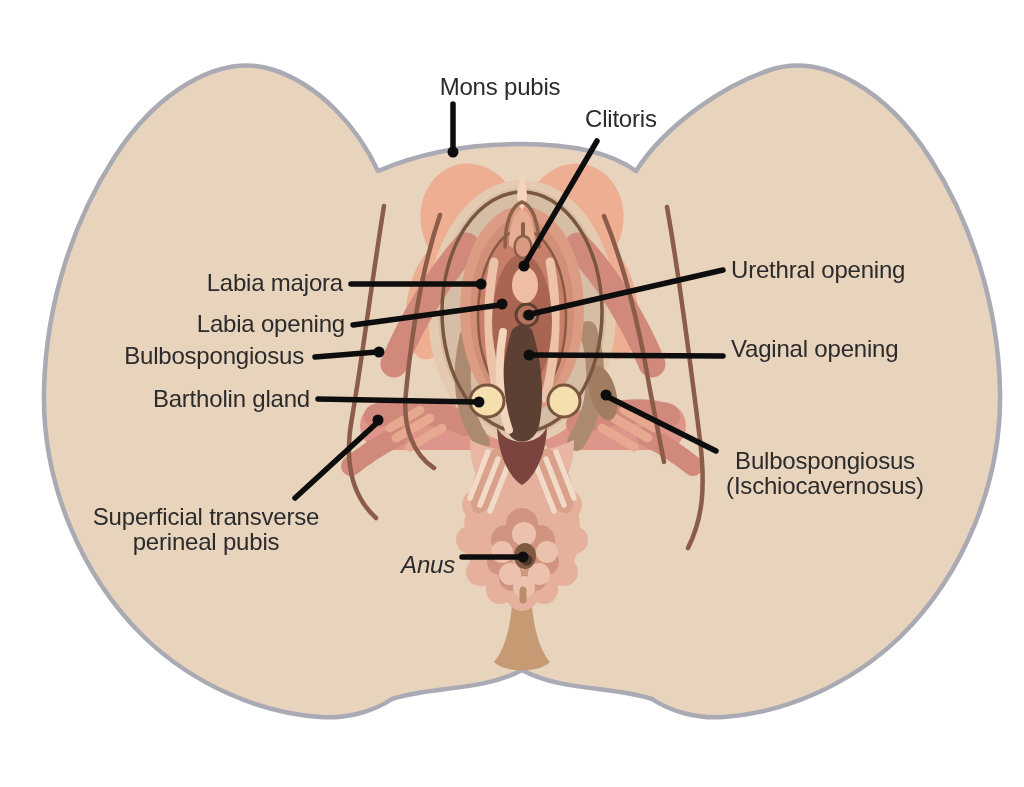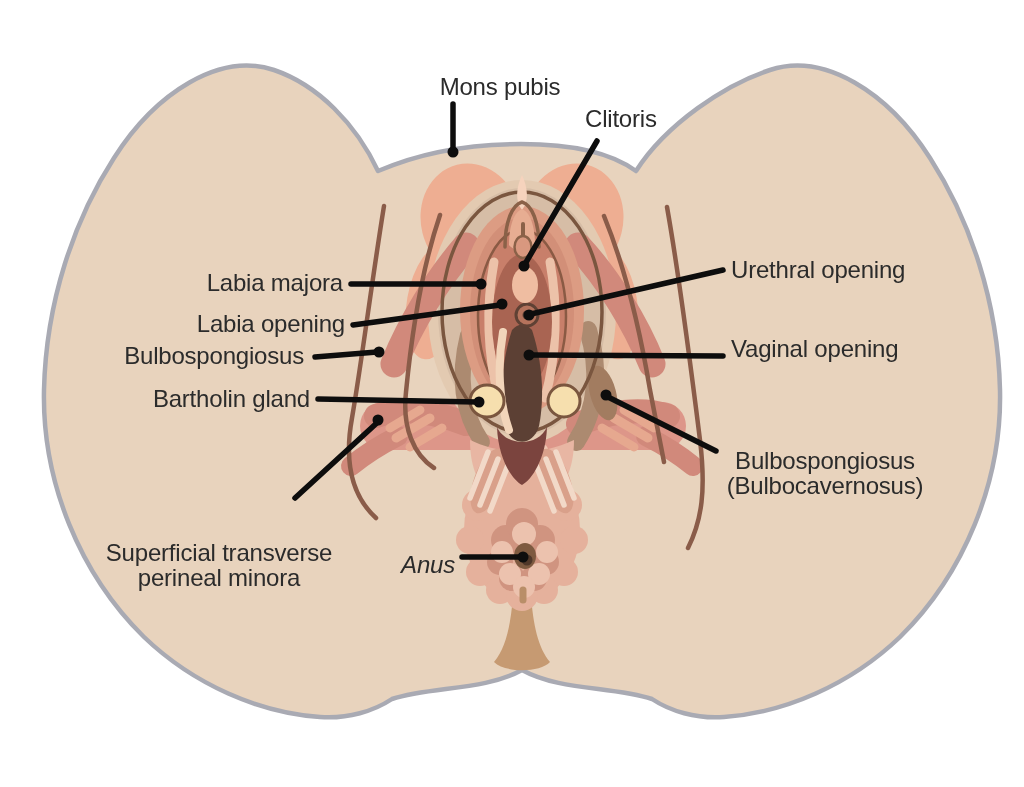--- a/index.html
+++ b/index.html
@@ -218,23 +218,23 @@
   <div class="lbl ta-r" style="left:84px;top:343px;width:220px;">Bulbospongiosus</div>
 
   <div class="lbl ta-r" style="left:110px;top:386px;width:200px;">Bartholin gland</div>
 
   <div class="lbl" style="left:731px;top:257px;">Urethral opening</div>
 
   <div class="lbl" style="left:731px;top:336px;">Vaginal opening</div>
 
   <div class="lbl ta-c" style="left:714px;top:448px;width:222px;">
     <span>Bulbospongiosus</span>
-    <span>(Bulbocavernosus)</span>
+    <span>(Ischiocavernosus)</span>
   </div>
 
-  <div class="lbl ta-c" style="left:99px;top:504px;width:240px;margin-top:36px;">
+  <div class="lbl ta-c" style="left:86px;top:504px;width:240px;">
     <span>Superficial transverse</span>
-    <span>perineal minora</span>
+    <span>perineal pubis</span>
   </div>
 
   <div class="lbl ta-r" style="left:355px;top:552px;width:100px;font-style:italic;">Anus</div>
 
 </div>
 
 </body></html>

